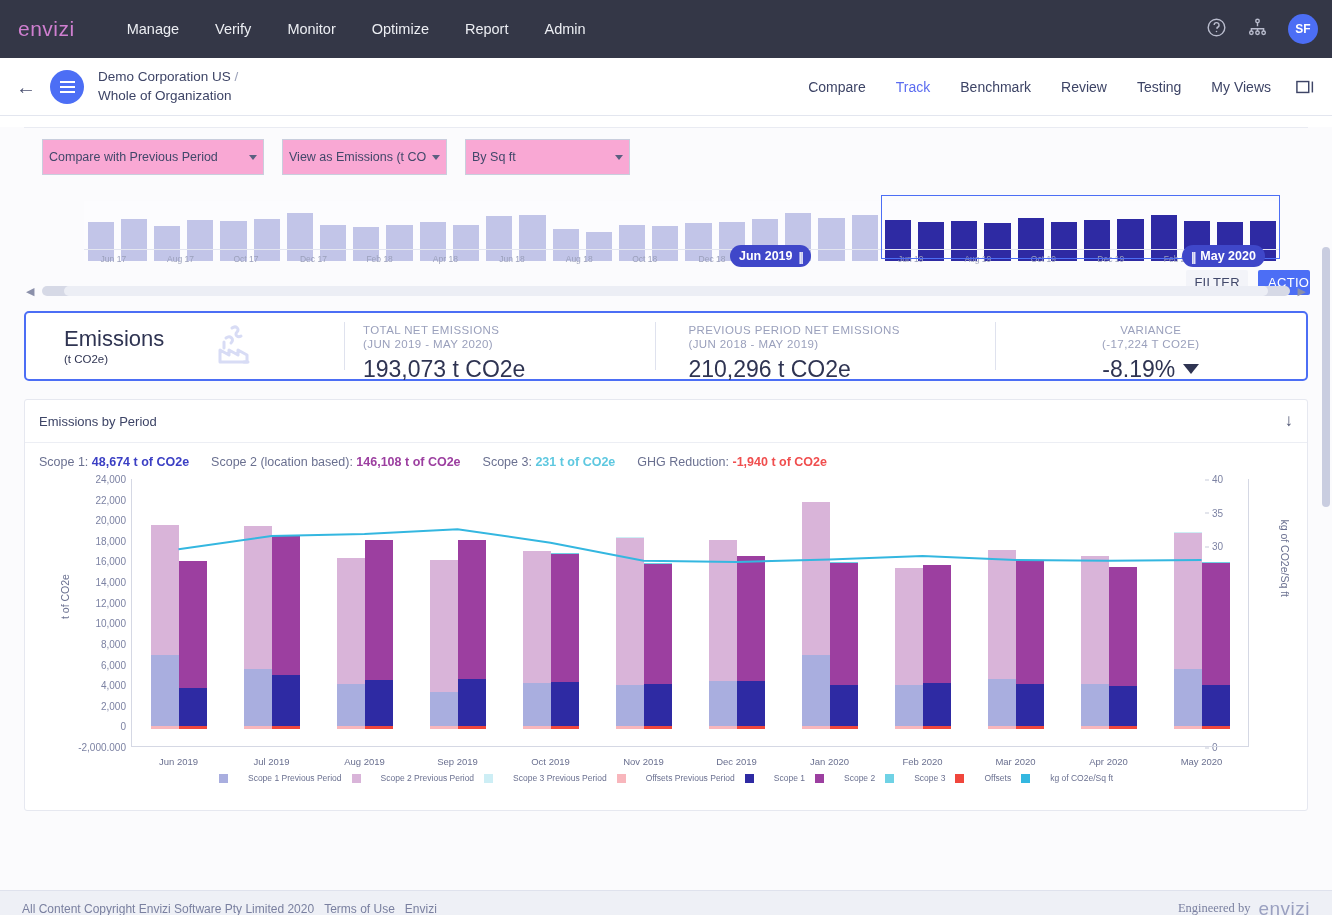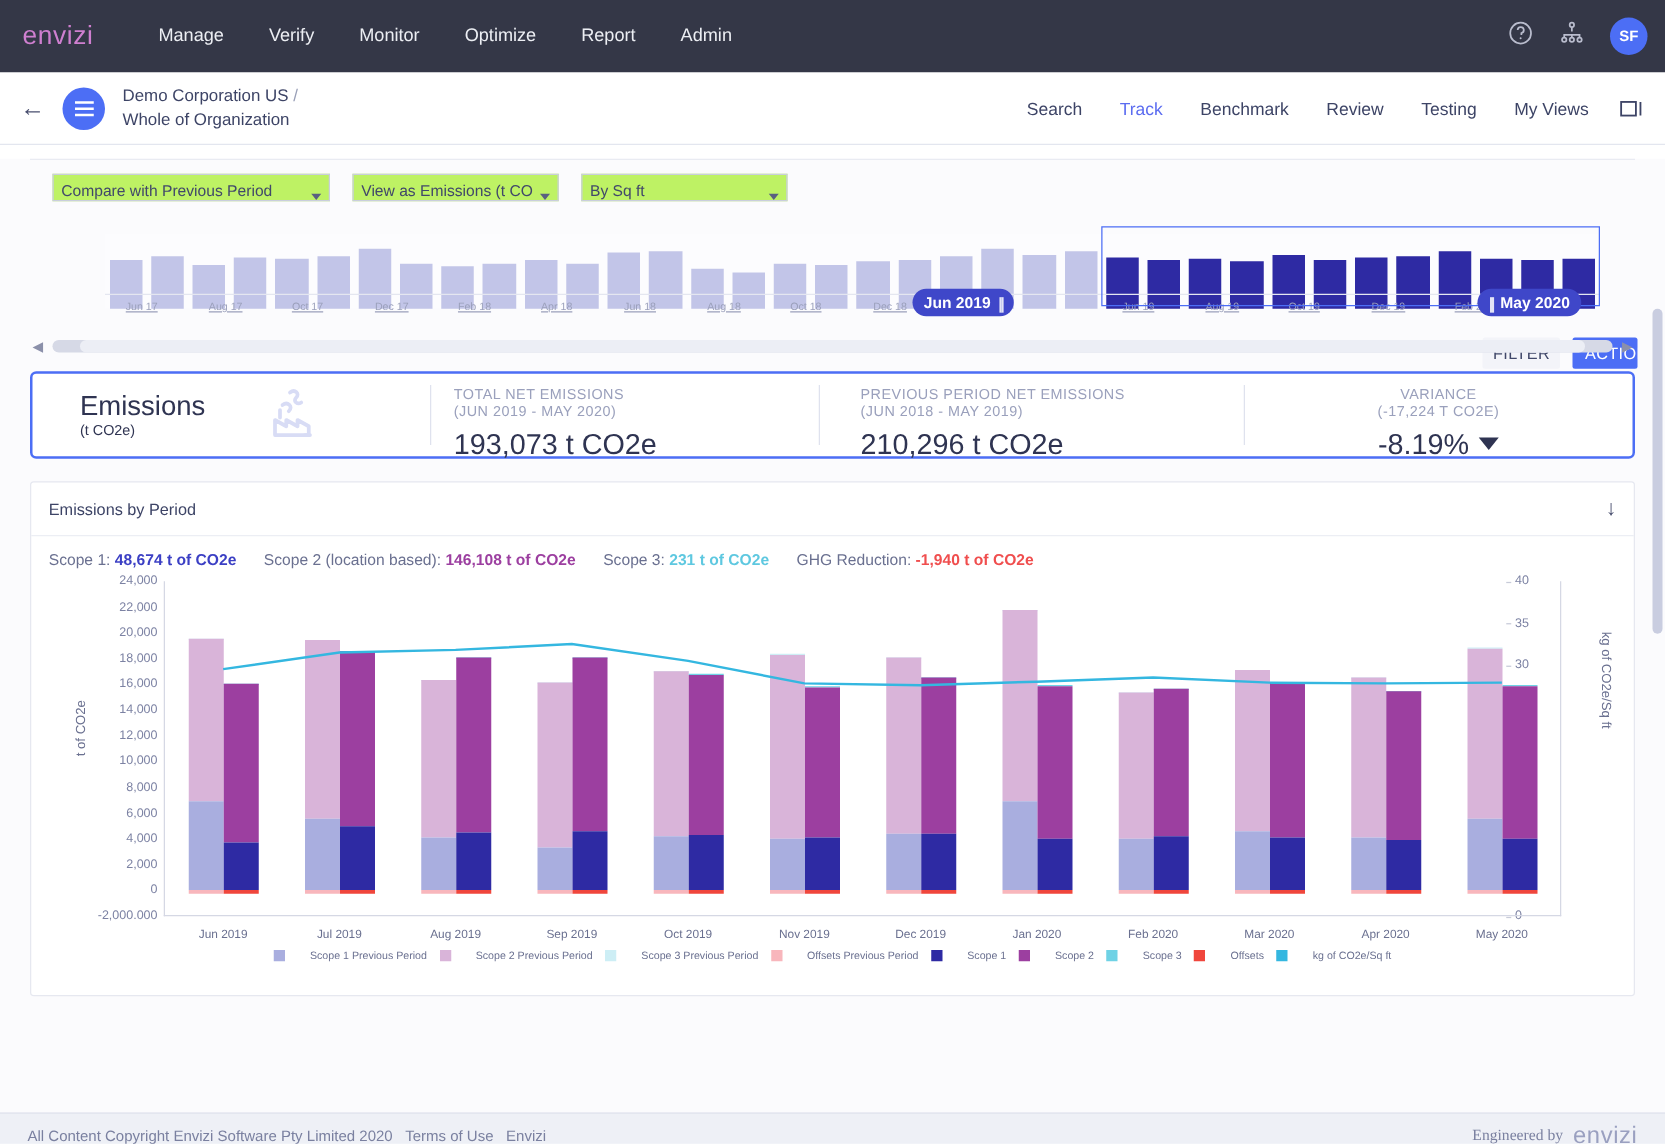--- a/index.html
+++ b/index.html
@@ -93,22 +93,22 @@
   .perf-head { padding: 16px 0 0 34px; }
   .perf-title { font-size: 15px; color: #3d4466; }
   .perf-sub { font-size: 13px; color: #3d4466; margin-top: 3px; }
 
   .ctlbar {
     border-top: 1px solid #e9ebf2;
     margin: 11px 24px 0 24px; padding: 11px 0 10px 18px;
     display: flex; gap: 18px; align-items: center;
   }
   .sel {
-    height: 22px; border: 1px solid #c9cedd; background: #bef264;
-    font-size: 12.5px; color: #41486a; display: flex; align-items: flex-end;
+    height: 36px; border: 1px solid #c9cedd; background: #f9a8d4;
+    font-size: 12.5px; color: #41486a; display: flex; align-items: center;
     padding: 0 6px; position: relative;
   }
   .sel .txt { flex: 1; overflow: hidden; white-space: nowrap; }
   .sel .ar {
     width: 0; height: 0; border-left: 4px solid transparent;
     border-right: 4px solid transparent; border-top: 5px solid #5a6080;
     margin-left: 6px;
   }
   .sel.w1 { width: 222px; }
   .sel.w2 { width: 165px; }
@@ -134,21 +134,21 @@
     position: absolute; left: 60px; right: 28px; top: 0; height: 60px;
     background: #fcfcfe;
   }
   .tl-bars { position: absolute; inset: 0; display: flex; align-items: flex-end; gap: 0; }
   .tl-bar { flex: 1; margin: 0 3.5px; background: #c2c5e8; }
   .tl-axis {
     position: absolute; left: 0; right: 0; bottom: -2px; height: 14px;
     border-top: 1px solid #e4e6f0;
   }
   .tl-lbl {
-    position: absolute; font-size: 8.5px; color: #9ba0bb; bottom: -1px; text-decoration: underline;
+    position: absolute; font-size: 8.5px; color: #9ba0bb; bottom: -1px;
   }
   .tl-selection {
     position: absolute; top: -6px; bottom: 2px;
     border: 1px solid #4c6ef5; background: transparent; pointer-events: none;
   }
   .tl-handle {
     position: absolute; height: 22px; border-radius: 11px; background: #3f47c9;
     color: #fff; font-size: 12.5px; font-weight: bold;
     display: flex; align-items: center; padding: 0 9px; gap: 6px;
     white-space: nowrap; cursor: ew-resize; top: 44px;
@@ -321,21 +321,21 @@
       <i></i>
     </div>
   <div class="bctext">
     <div class="l1">
       <span>Demo Corporation US</span>
       <span class="slash">/</span>
     </div>
     <div class="l2">Whole of Organization</div>
   </div>
   <div class="subtabs">
-    <a>Search</a>
+    <a>Compare</a>
     <a class="active">Track</a>
     <a>Benchmark</a>
     <a>Review</a>
     <a>Testing</a>
     <a>My Views</a>
     <span class="panel-ico">
       <svg width="20" height="16" viewBox="0 0 22 16" fill="none" stroke="#3d4466" stroke-width="1.6">
         <rect x="1" y="2" width="13" height="12"></rect>
           <line x1="18" y1="2" x2="18" y2="14"></line>
       </svg>

